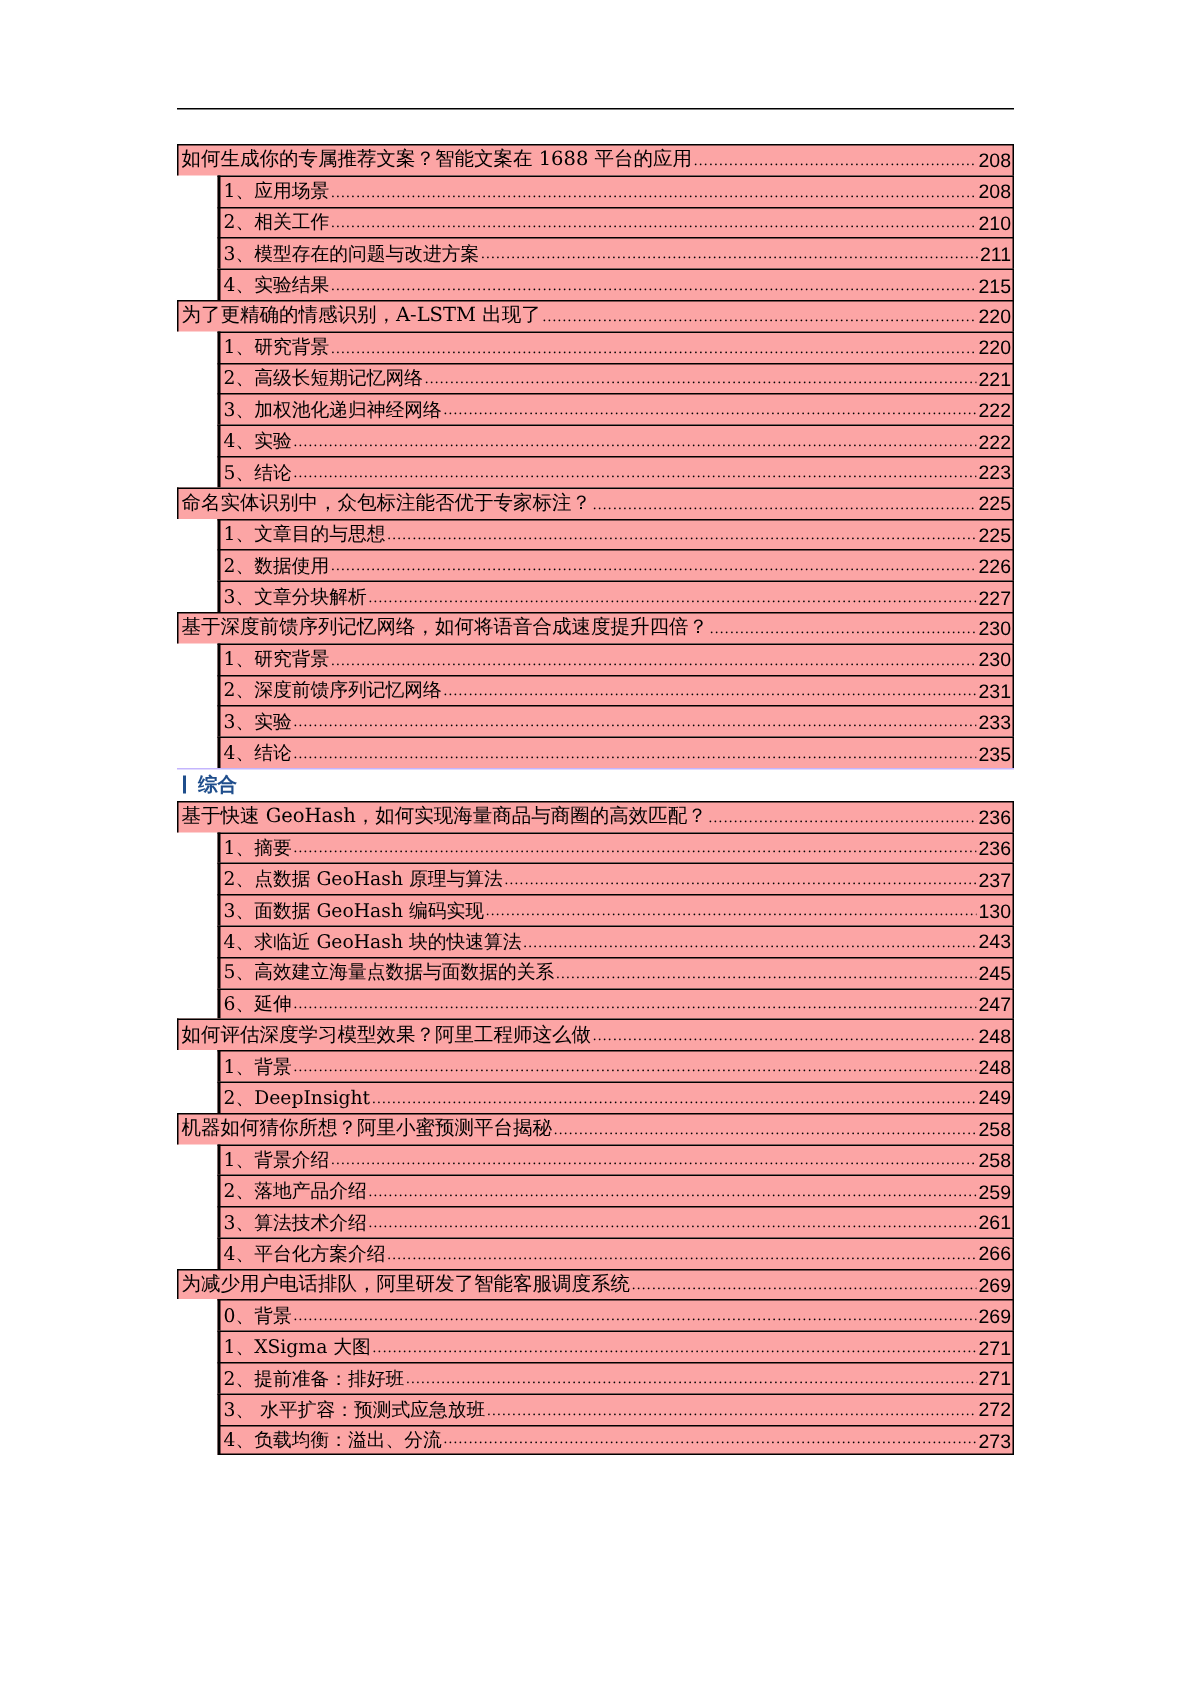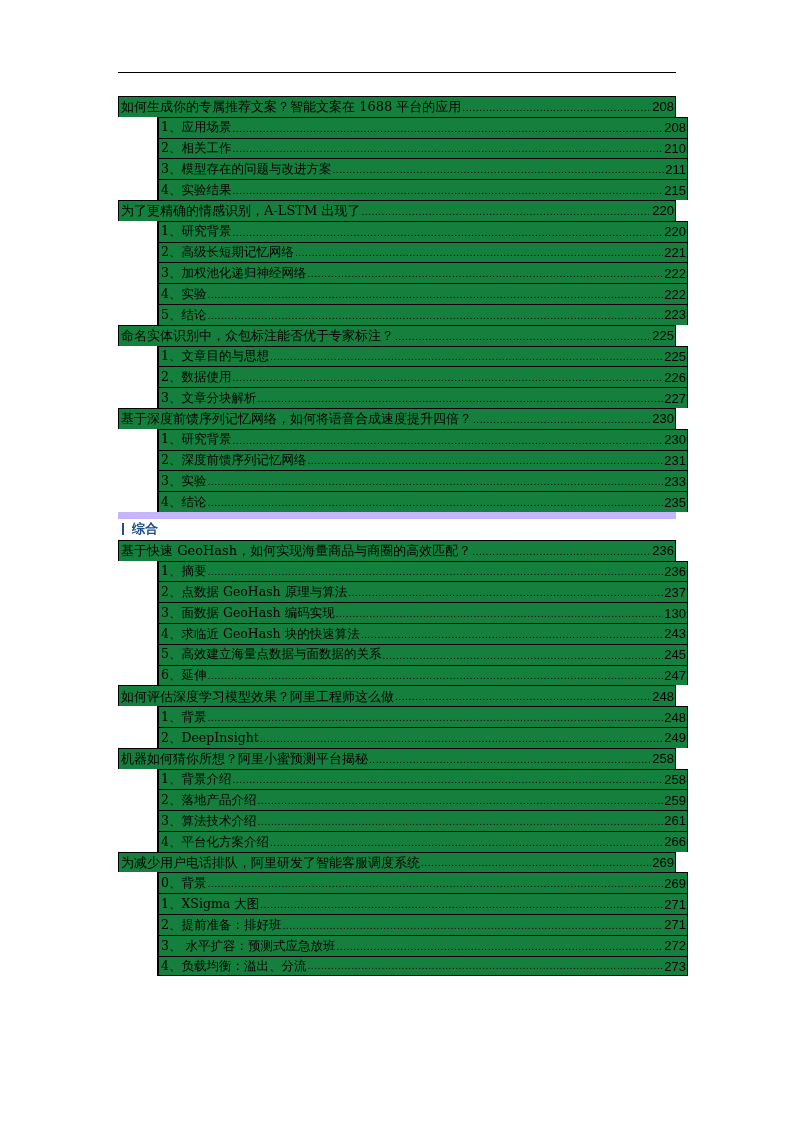--- a/index.html
+++ b/index.html
@@ -3,36 +3,36 @@
 <meta charset="utf-8">
 <style>
   html, body { margin: 0; padding: 0; background: #ffffff; }
   body { width: 793px; height: 1122px; position: relative; overflow: hidden;
          font-family: "DejaVu Serif", "Liberation Serif", serif; color: #000; }
   .top-rule { position: absolute; left: 118px; top: 72px; width: 558px; height: 0;
               border-top: 1px solid #000; }
   .toc { position: absolute; left: 118px; top: 96px; width: 558px; }
   .row { position: relative; height: 20.8px; box-sizing: border-box;
          border: 1px solid #000; border-bottom-width: 0;
-         display: flex; align-items: center; background: #15803d; }
+         display: flex; align-items: center; background: #fca5a5; }
   .row.l1 { margin-left: 0; width: 558px; }
-  .row.l2 { margin-left: 39px; width: 531px; border-left-width: 2px; }
+  .row.l2 { margin-left: 27px; width: 531px; border-left-width: 2px; }
   .row.last { border-bottom-width: 1px; }
   .row .title { white-space: nowrap; font-size: 12.5px; padding-left: 2px; line-height: 1; }
   .row.l1 .title { font-size: 13px; }
   .row .leader { flex: 1; overflow: hidden; white-space: nowrap; font-size: 9px;
                  letter-spacing: 0.5px; color: #000; line-height: 1; margin: 0 1px;
                  align-self: flex-end; padding-bottom: 4px; }
   .row .leader::before { content: "...................................................................................................................................................................................................................................................."; }
   .row .page { font-family: "Liberation Sans", "DejaVu Sans", sans-serif; font-size: 13px;
                padding-right: 1px; line-height: 1; }
   .section-header { height: 20.8px; display: flex; align-items: center;
                     font-family: "DejaVu Sans", "Liberation Sans", sans-serif;
                     font-weight: bold; font-size: 13px; color: #1f4e8c;
-                    border-top: 7px solid #c4b5fd; }
+                    border-top: 1px solid #c4b5fd; }
   .section-header .bar { display: inline-block; width: 2px; height: 12px; background: #1f4e8c;
                          margin-left: 4px; margin-right: 8px; }
 </style>
 </head>
 <body>
 
 <div class="top-rule"></div>
 
 <div class="toc">
 

